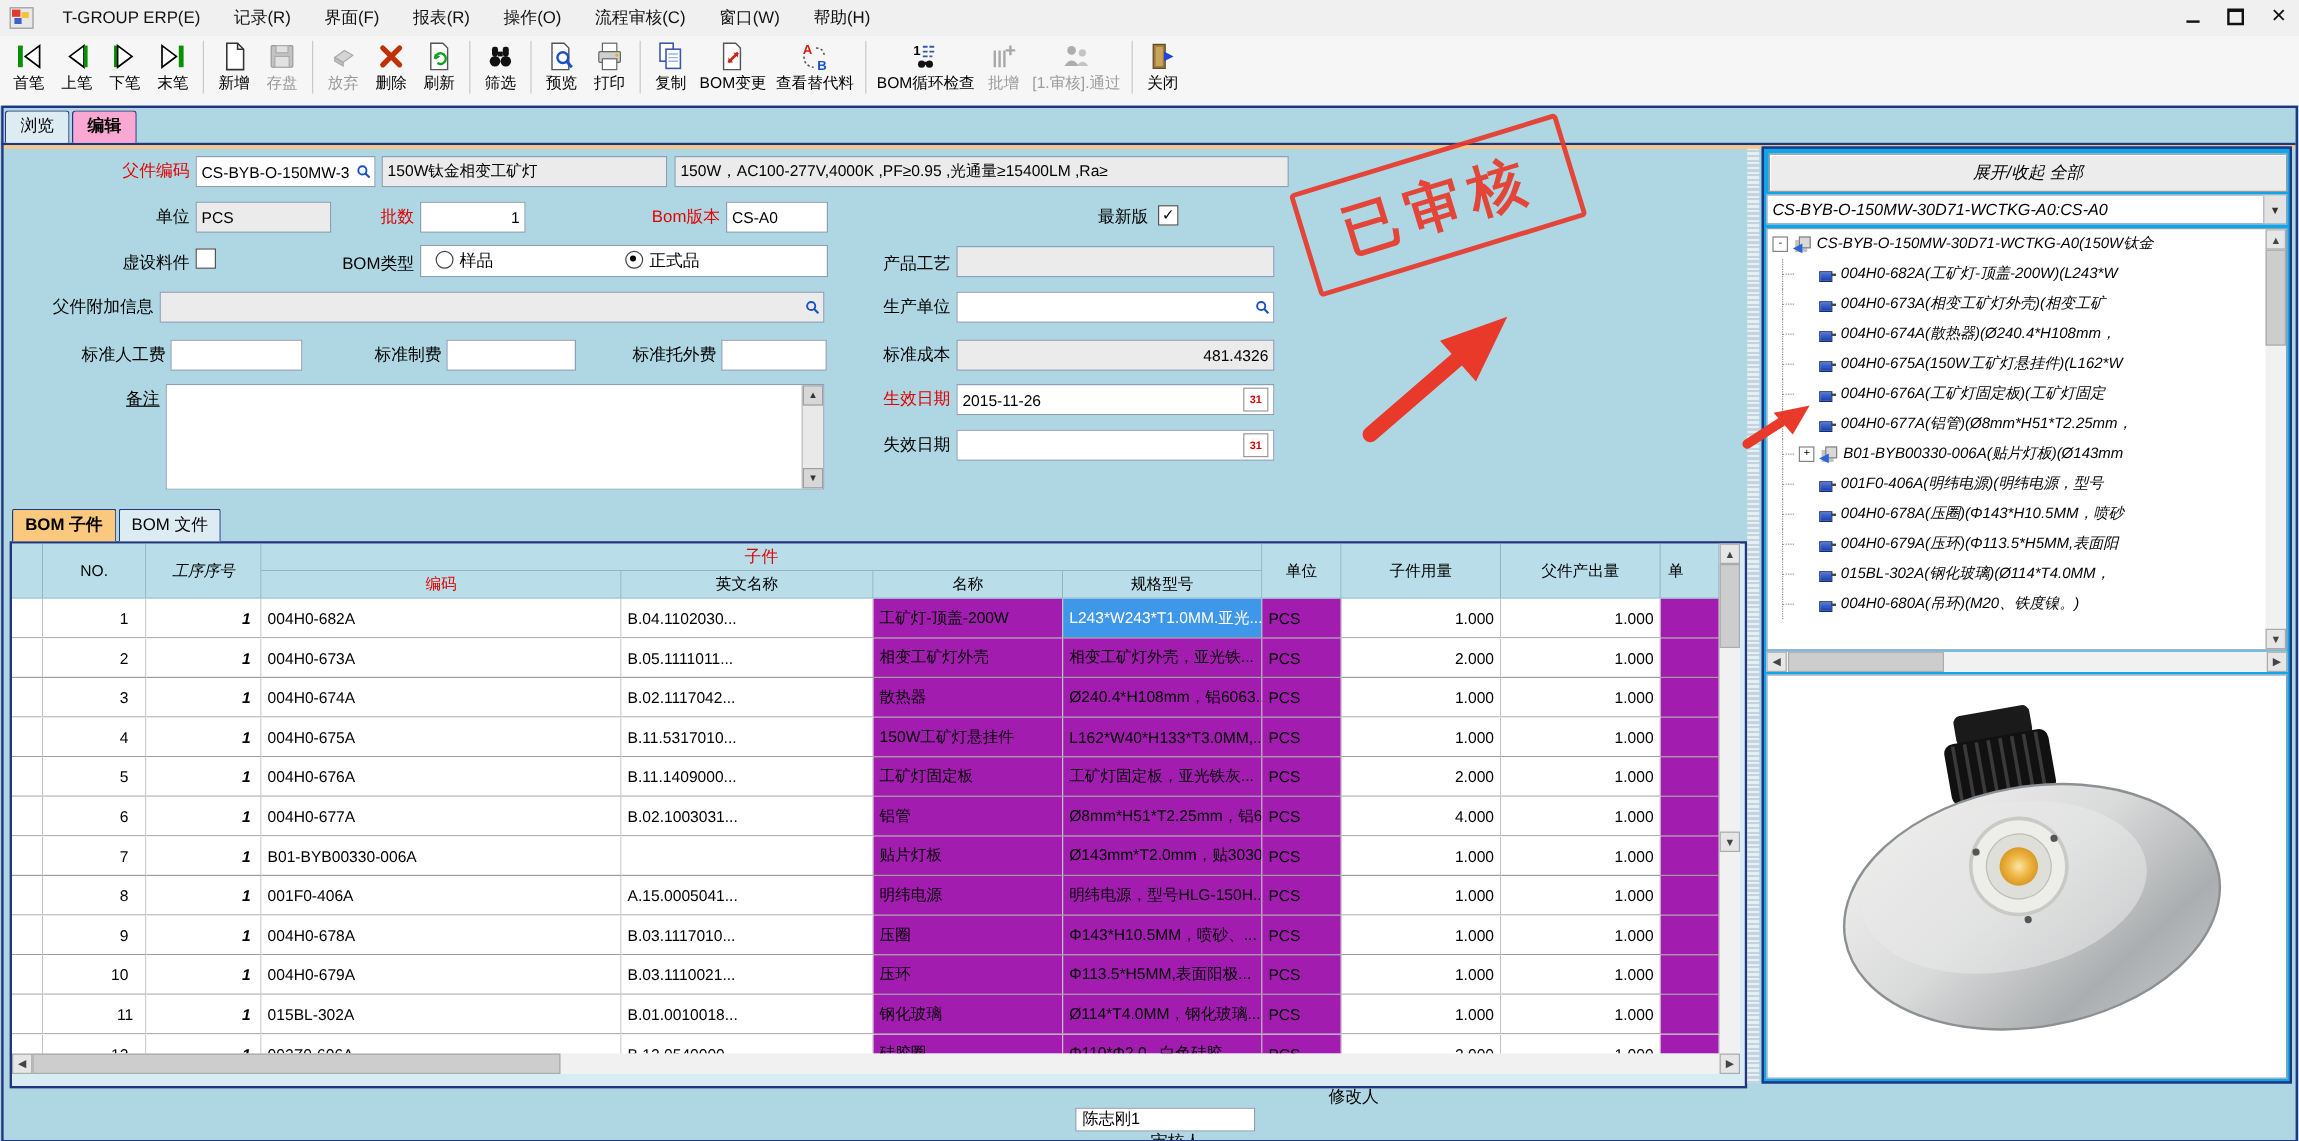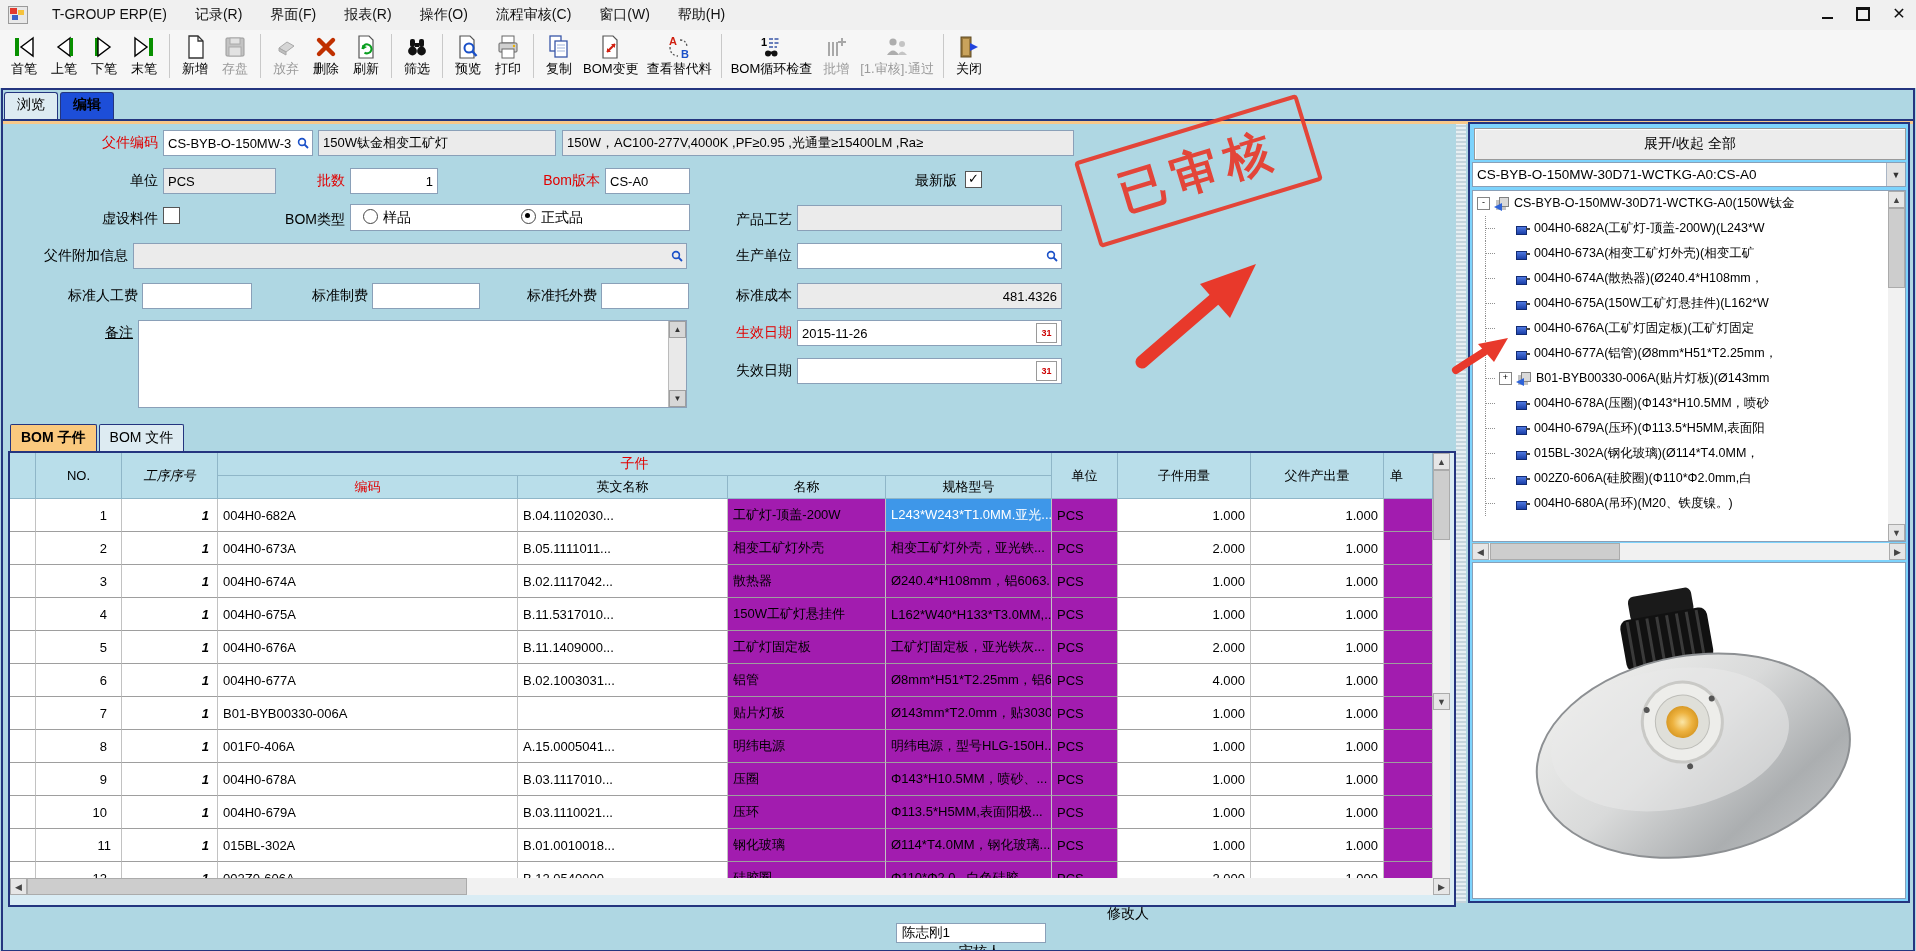--- a/index.html
+++ b/index.html
@@ -24,21 +24,21 @@
   .tbtn{display:flex;flex-direction:column;align-items:center;justify-content:flex-start;min-width:40px;padding:3px 4px 0 4px;height:52px;box-sizing:border-box;}
   .tbtn .ti{height:27px;display:flex;align-items:center;justify-content:center;}
   .tbtn .tl{font-size:13px;color:#000;white-space:nowrap;line-height:17px;}
   .tbtn.disabled .tl{color:#9B9B9B;}
   .tsep{width:1px;height:44px;background:#C9C9C9;margin:4px 5px 0 5px;}
   
   .frame{left:1px;top:88px;width:1910px;height:860px;border:2px solid #24357F;pointer-events:none;z-index:50;}
   
   .maintabs{left:4px;top:92px;height:27px;display:flex;z-index:5;}
   .mtab{padding:3px 12px;font-size:14px;border:1px solid #24357F;border-bottom:none;background:#DDEBF2;margin-right:2px;border-radius:3px 3px 0 0;}
-  .mtab.active{background:#1d4ed8;font-weight:bold;}
+  .mtab.active{background:#f9a8d4;font-weight:bold;}
   .tabline1{left:1px;top:119px;width:1912px;height:2px;background:#24357F;}
   .tabline2{left:1px;top:121px;width:1912px;height:3px;background:#F8C88A;}
   
   .flabel{font-size:14px;color:#000;text-align:right;white-space:nowrap;}
   .flabel.req{color:#E10000;}
   .field{background:#FFF;border:1px solid #8AA0B8;box-sizing:border-box;font-size:13px;color:#000;display:flex;align-items:center;padding:12px 4px;overflow:hidden;white-space:nowrap;}
   .field.ro{background:#EBEBEB;}
   .field.num{justify-content:flex-end;}
   .sbtn{width:18px;height:100%;margin-left:auto;background:#E3E3E3;border-left:1px solid #AAB6C6;display:flex;align-items:center;justify-content:center;flex:none;}
   .calbtn{width:19px;height:18px;margin-left:auto;background:#FFF;border:1px solid #9A9A9A;font-size:9px;font-weight:bold;color:#C00;display:flex;align-items:center;justify-content:center;flex:none;}
@@ -75,21 +75,21 @@
   .c-un  {left:1042px;width:66px;}
   .c-qty {left:1108px;width:133px;}
   .c-out {left:1241px;width:133px;}
   .c-ex  {left:1374px;width:49px;}
   
   .sb{background:#F1F1F1;position:absolute;}
   .sbarrow{background:#E6E6E6;border:1px solid #ABABAB;color:#444;display:flex;align-items:center;justify-content:center;font-size:9px;box-sizing:border-box;}
   .sbthumb{background:#CDCDCD;border:1px solid #ABABAB;box-sizing:border-box;}
   
   .splitter{left:1456px;top:124px;width:10px;height:779px;background:repeating-linear-gradient(0deg,#C4D4DC 0 2px,#E6EFF3 2px 4px);}
-  .rpanel{left:1468px;top:122px;width:442px;height:781px;border:2px solid #24357F;background:#7dd3fc;box-sizing:border-box;}
+  .rpanel{left:1468px;top:122px;width:442px;height:781px;border:2px solid #24357F;background:#0ea5e9;box-sizing:border-box;font-style:italic;}
   .expandbtn{position:absolute;left:4px;top:4px;width:430px;height:30px;background:#ECECEC;border:1px solid #9A9A9A;box-shadow:inset 1px 1px 0 #FFF;font-size:14px;display:flex;align-items:center;justify-content:center;}
   .combo{position:absolute;left:2px;top:38px;width:434px;height:25px;background:#FFF;border:1px solid #8AA0B8;display:flex;align-items:center;font-size:13.5px;padding-left:4px;box-sizing:border-box;}
   .comboarrow{margin-left:auto;width:18px;height:100%;background:#E3E3E3;border-left:1px solid #AAB6C6;display:flex;align-items:center;justify-content:center;font-size:9px;color:#333;}
   .tree{position:absolute;left:2px;top:66px;width:434px;height:352px;background:#FFF;border:1px solid #8AA0B8;overflow:hidden;box-sizing:border-box;}
   .titem{position:relative;height:25px;display:flex;align-items:center;white-space:nowrap;font-size:12.5px;color:#000;padding-left:4px;}
   .titem.lv1{padding-left:26px;}
   .titem.lv1::before{content:"";position:absolute;left:12px;top:0;bottom:0;border-left:1px dotted #909090;}
   .titem.lv1::after{content:"";position:absolute;left:12px;top:12px;width:10px;border-top:1px dotted #909090;}
   .texp{width:11px;height:11px;border:1px solid #848484;background:#FFF;font-size:9px;line-height:9px;text-align:center;margin-right:4px;flex:none;z-index:2;}
   .texp:empty{visibility:hidden;margin-right:2px;}
@@ -711,44 +711,44 @@
           <span class="tico pin"></span>
           <span>004H0-677A(铝管)(Ø8mm*H51*T2.25mm，</span>
         </div>
 
         <div class="titem lv1">
           <span class="texp">+</span>
           <span class="tico assembly"></span>
           <span>B01-BYB00330-006A(贴片灯板)(Ø143mm</span>
         </div>
 
+        <div class="titem lv1">
+          <span class="texp"></span>
+          <span class="tico pin"></span>
+          <span>001F0-406A(明纬电源)(明纬电源，型号</span>
+        </div>
 
         <div class="titem lv1">
           <span class="texp"></span>
           <span class="tico pin"></span>
           <span>004H0-678A(压圈)(Φ143*H10.5MM，喷砂</span>
         </div>
 
         <div class="titem lv1">
           <span class="texp"></span>
           <span class="tico pin"></span>
           <span>004H0-679A(压环)(Φ113.5*H5MM,表面阳</span>
         </div>
 
         <div class="titem lv1">
           <span class="texp"></span>
           <span class="tico pin"></span>
           <span>015BL-302A(钢化玻璃)(Ø114*T4.0MM，</span>
         </div>
 
-        <div class="titem lv1">
-          <span class="texp"></span>
-          <span class="tico pin"></span>
-          <span>002Z0-606A(硅胶圈)(Φ110*Φ2.0mm,白</span>
-        </div>
 
         <div class="titem lv1">
           <span class="texp"></span>
           <span class="tico pin"></span>
           <span>004H0-680A(吊环)(M20、铁度镍。)</span>
         </div>
       </div>
     <div class="sb" style="right:0;top:0;width:17px;height:350px;">
       <div class="sbarrow" style="position:absolute;top:0;left:0;width:17px;height:17px;">▲</div>
       <div class="sbthumb" style="position:absolute;top:17px;left:0;width:17px;height:80px;"></div>

